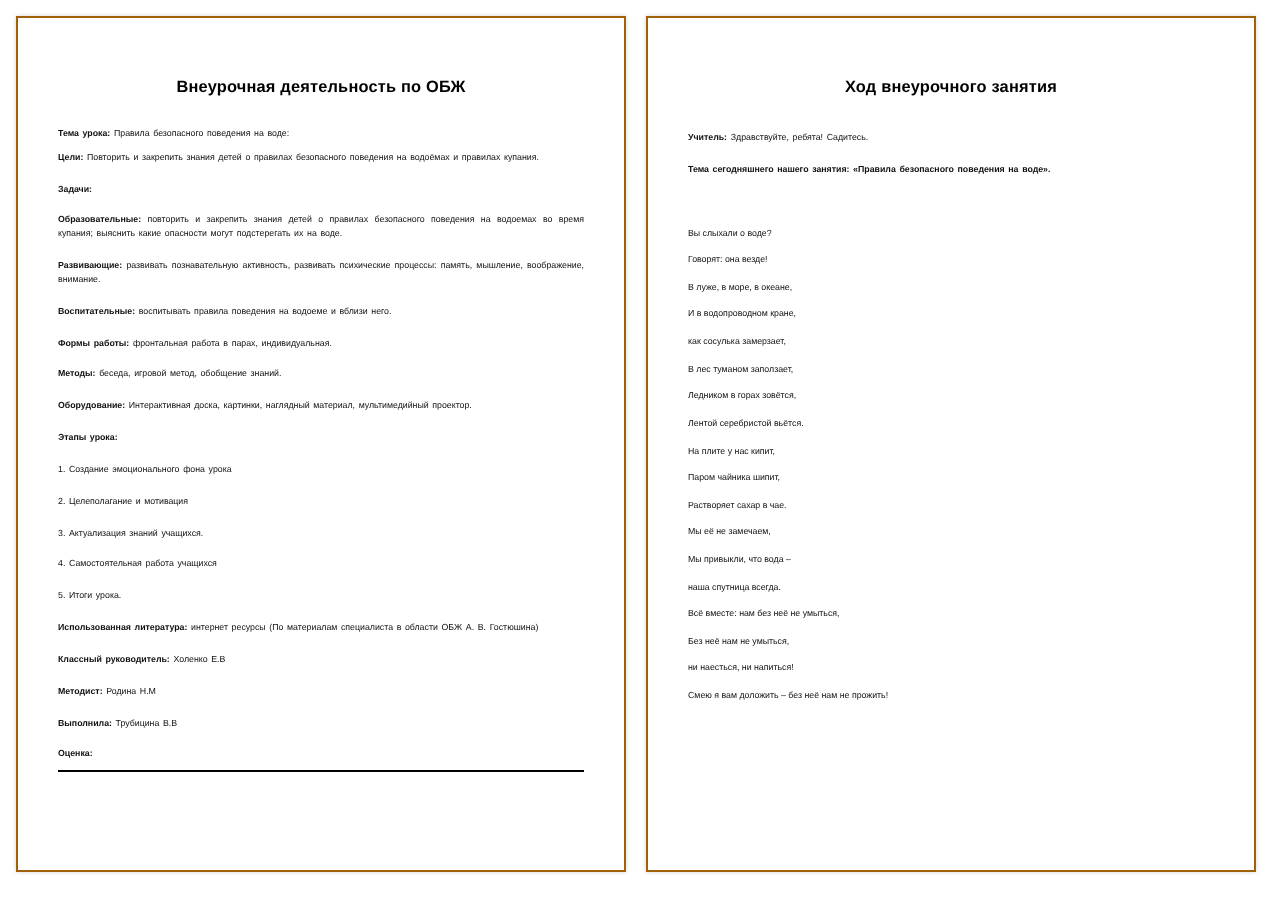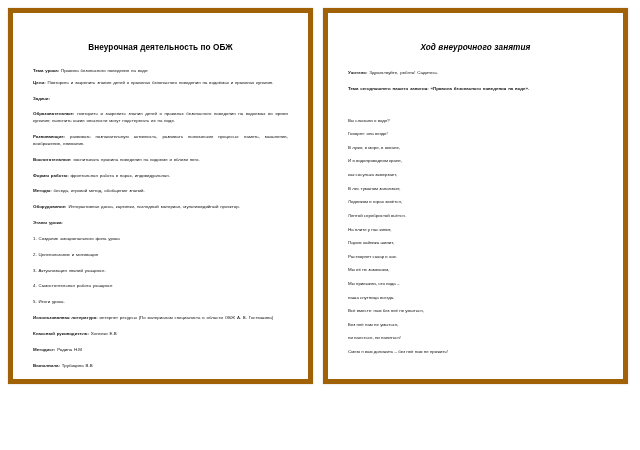--- a/index.html
+++ b/index.html
@@ -19,43 +19,42 @@
     gap: 10px;
     padding: 8px 8px 0 8px;
     box-sizing: border-box;
     width: 640px;
     height: 450px;
     background: #ffffff;
   }
   .page {
     position: relative;
     width: 305px;
-    height: 376px;
+    height: 428px;
     background: #ffffff;
-    border: 5px solid #a16207;
+    border: 1px solid #a16207;
     box-shadow: 0 0 2px rgba(0,0,0,0.18);
     box-sizing: border-box;
     overflow: hidden;
   }
   .page-inner {
     padding: 18px 20px 10px 20px;
     box-sizing: border-box;
     height: 100%;
   }
   .doc-title {
     text-align: center;
     font-size: 8.2px;
     font-weight: bold;
     color: #000000;
     margin: 12px 0 16px 0;
     letter-spacing: 0.1px;
   }
   .doc-title.right-title {
     margin: 12px 0 18px 0;
-    font-style: italic;
   }
   p.line {
     font-size: 4.4px;
     line-height: 1.55;
     color: #111111;
     margin: 0 0 5px 0;
     text-align: justify;
     word-spacing: 0.6px;
   }
   p.tight {

